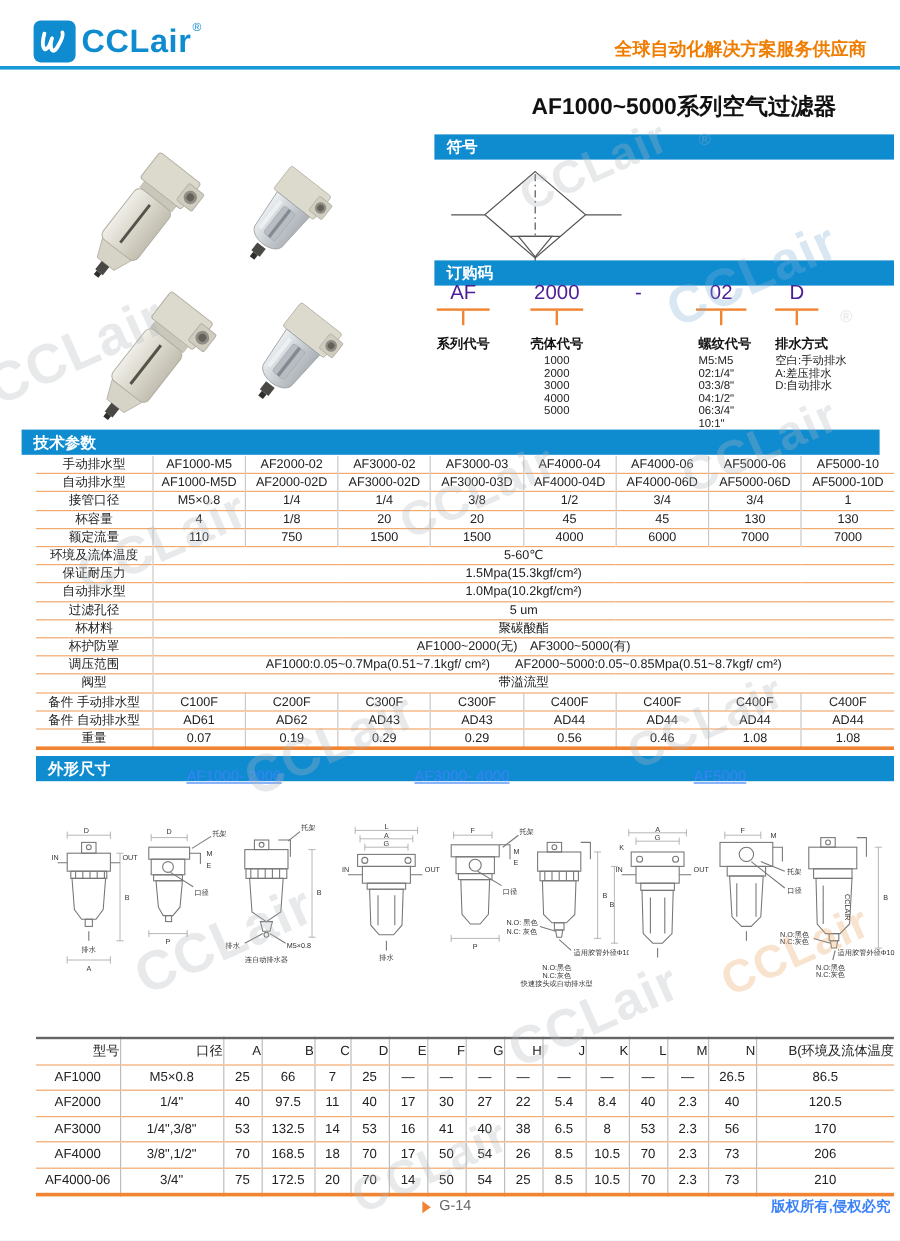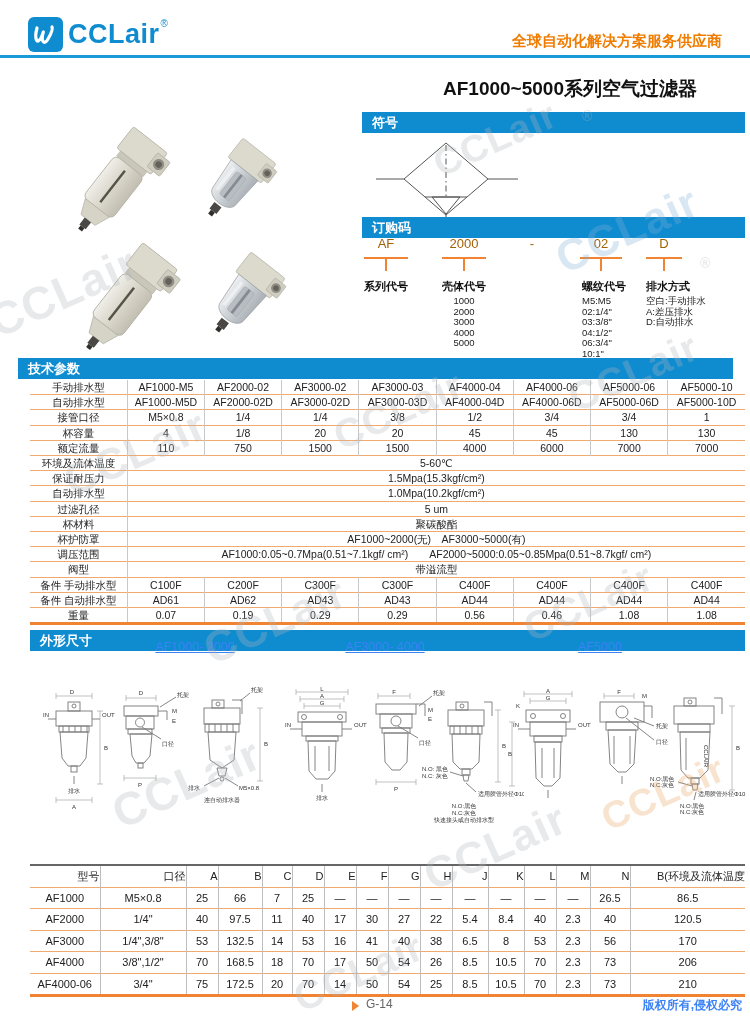--- a/index.html
+++ b/index.html
@@ -20,21 +20,21 @@
   .bar-order{left:362px;top:217px;width:383px;}
   .bar-tech{left:18px;top:358px;width:715px;}
   .bar-dims{left:30px;top:630px;width:715px;}
   
   .photos{position:absolute;left:28px;top:106px;}
   
   .symbol-svg{position:absolute;left:368px;top:138px;}
   
   #order-parts{position:absolute;left:362px;top:236px;width:383px;height:118px;}
   .opart{position:absolute;top:0;}
-  .ocode{font-size:13px;color:#a16207;text-align:center;line-height:15px;}
+  .ocode{font-size:17px;color:#4c1d95;text-align:center;line-height:15px;}
   .tmark{position:relative;height:15px;margin-top:6px;}
   .tmark::before{content:'';position:absolute;left:0;right:0;top:0;height:2px;background:#f08432;}
   .tmark::after{content:'';position:absolute;left:50%;top:2px;width:2px;height:12px;background:#f08432;transform:translateX(-50%);}
   .olabel{margin-top:7px;font-size:11px;color:#111;font-weight:bold;white-space:nowrap;}
   .oopts{margin-top:2px;font-size:9.5px;line-height:10.5px;color:#222;white-space:nowrap;}
   .op0{left:2px;width:44px;}  .op0 .olabel{text-align:left;}
   .op1{left:80px;width:44px;} .op1 .olabel,.op1 .oopts{text-align:center;}
   .op2{left:160px;width:20px;}
   .op3{left:218px;width:42px;} .op3 .olabel,.op3 .oopts{text-align:left;padding-left:2px;}
   .op4{left:284px;width:36px;} .op4 .olabel,.op4 .oopts{text-align:left;}

